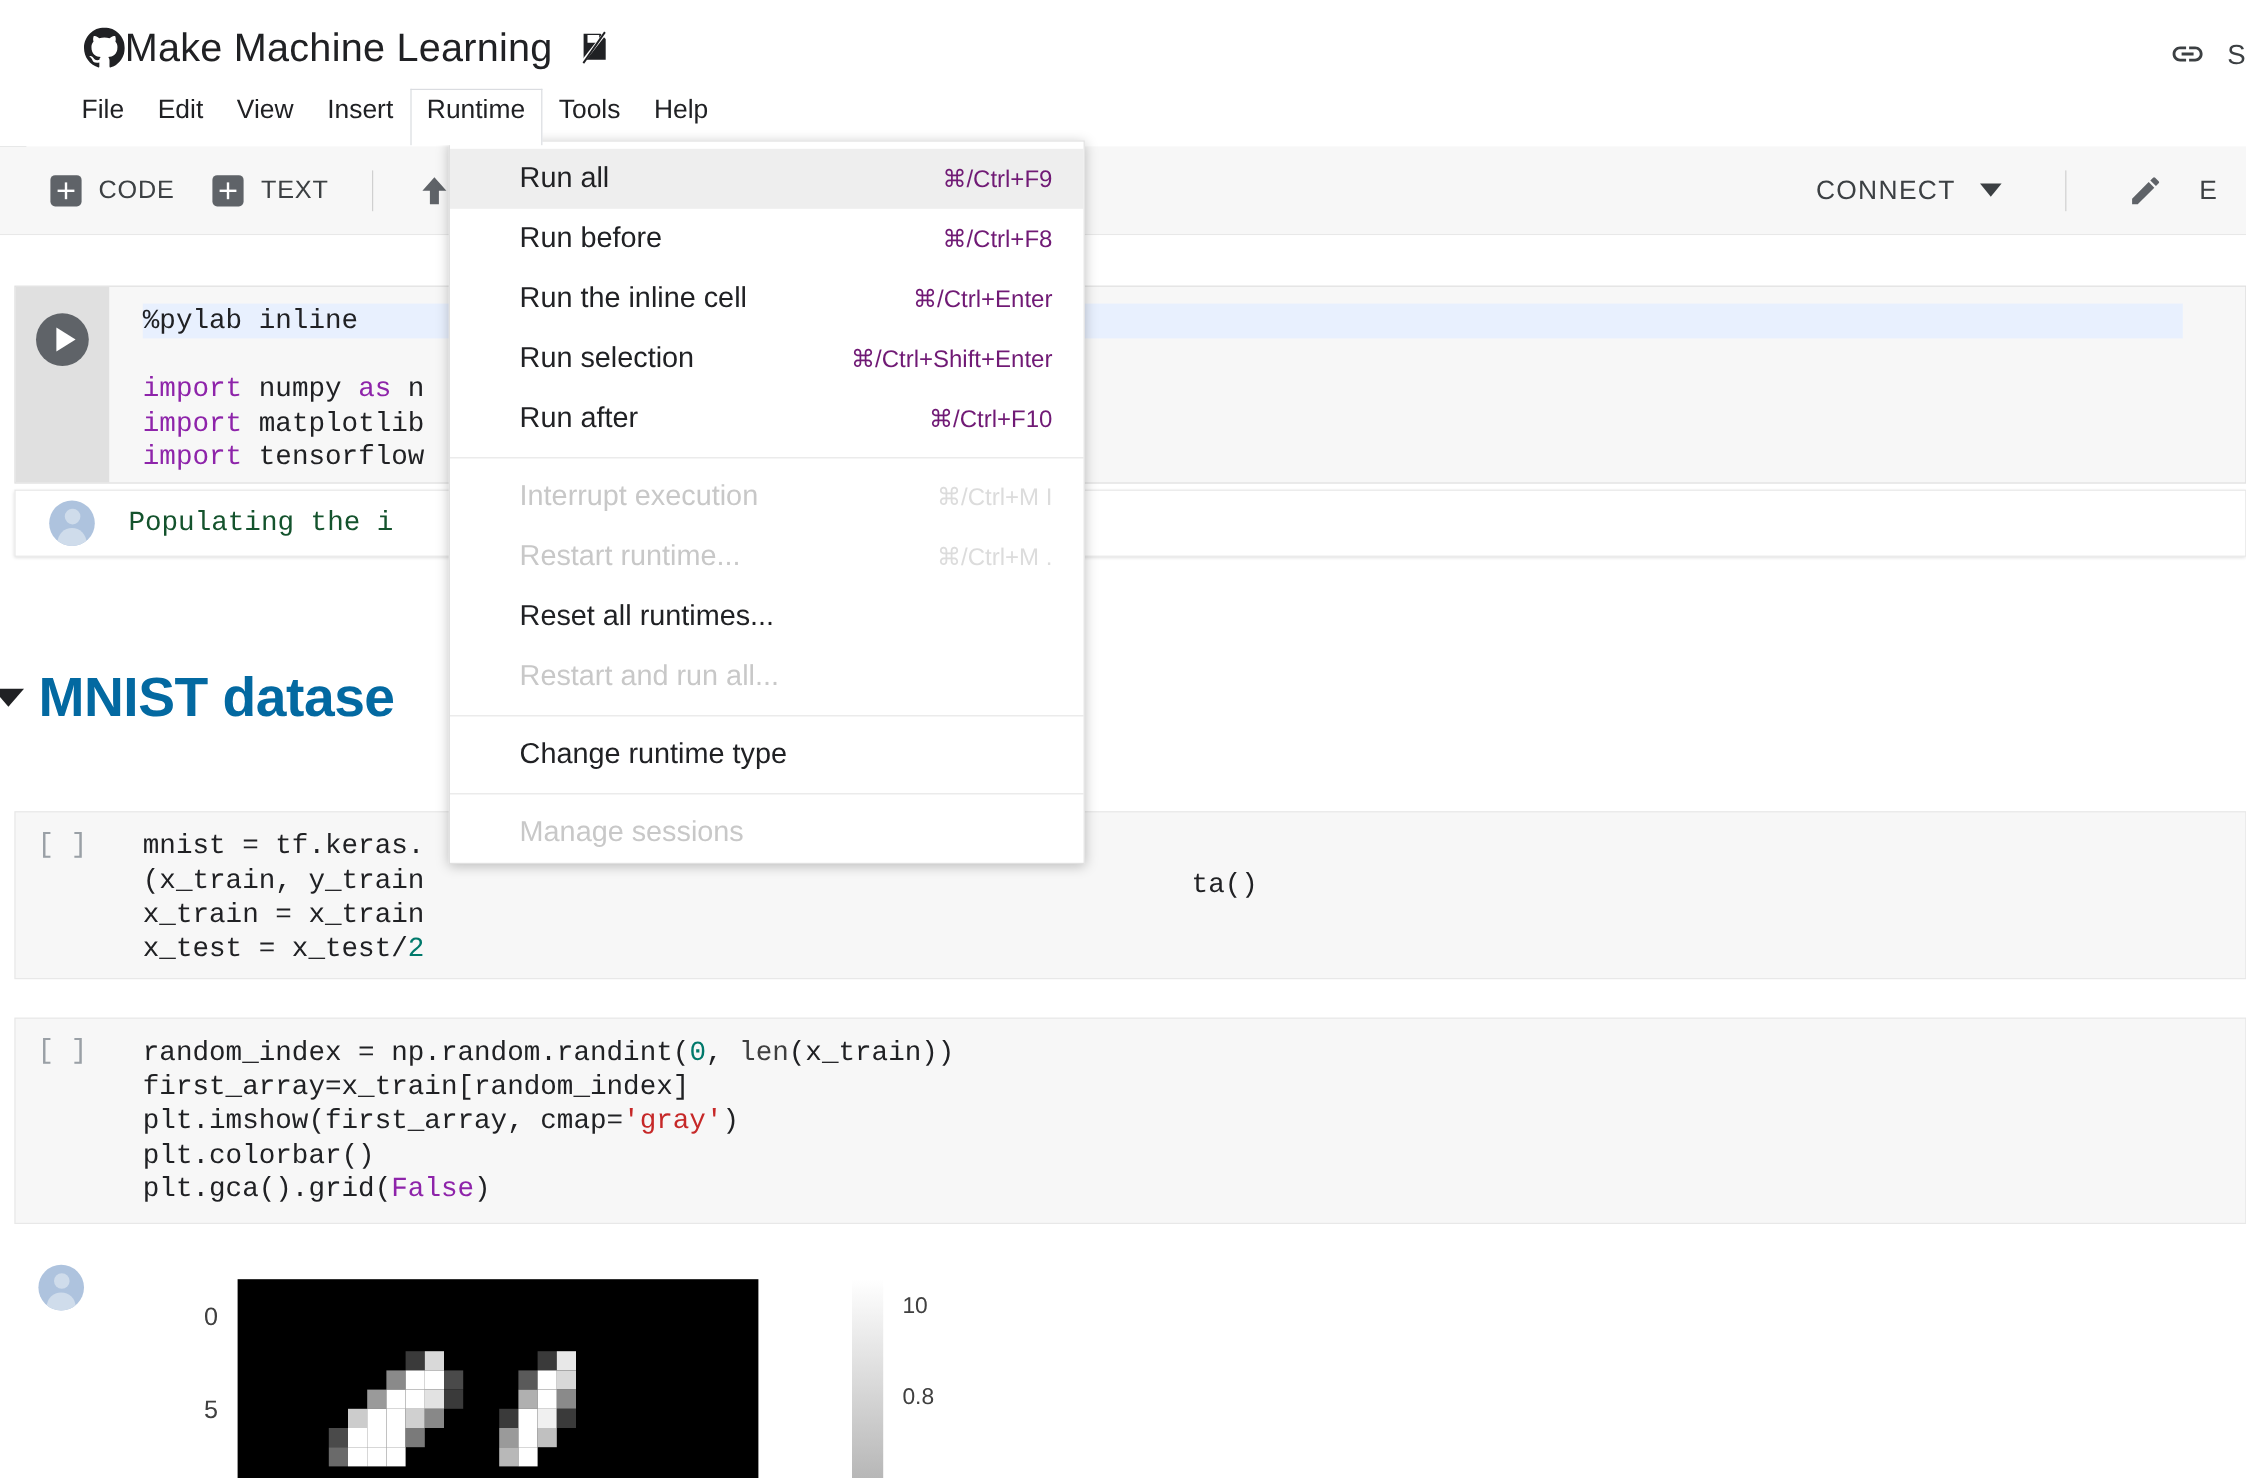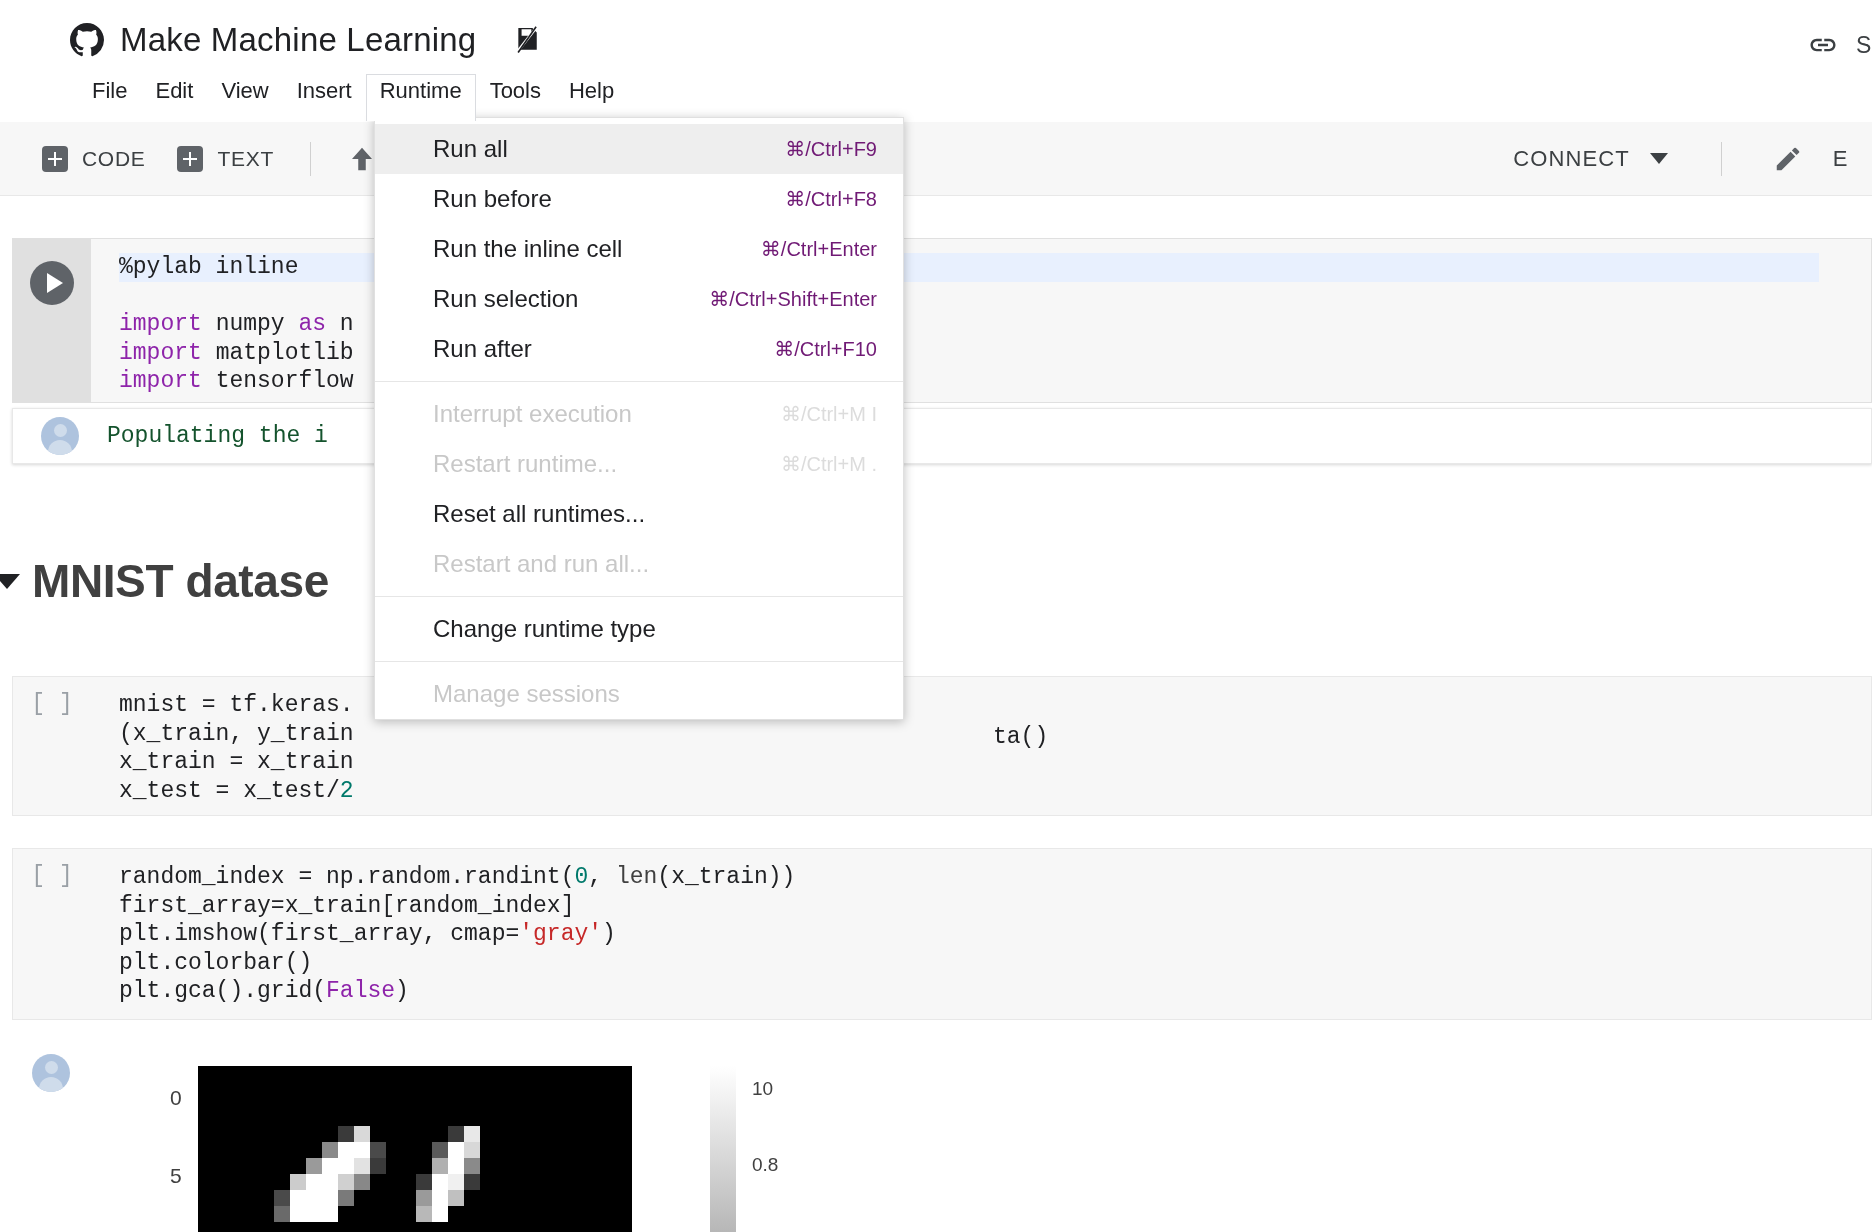--- a/index.html
+++ b/index.html
@@ -18,31 +18,31 @@
     background:#3c4043;
   }
 
   
   .header{
     position:absolute; left:0; top:0; width:1872px; height:122px;
     background:#ffffff;
   }
   .title-row{
     position:absolute; left:70px; top:10px; height:60px;
-    display:flex; align-items:center; gap:16px;
+    display:flex; align-items:center; 
   }
   .gh-icon{ width:34px; height:34px; display:block; }
   .doc-title{
     font-size:33px; color:#202124; font-weight:400;
     letter-spacing:.2px; white-space:nowrap;
   }
   .nosave-icon{ width:26px; height:30px; margin-left:22px; display:block; }
 
   .menubar{
-    position:absolute; left:78px; top:74px;
+    position:absolute; left:54px; top:74px;
     display:flex; align-items:flex-start; height:48px;
   }
   .menu-item{
     font-size:22px; color:#202124; padding:5px 14px 14px 14px;
     white-space:nowrap; cursor:pointer; line-height:1.1;
   }
   .menu-item.open{
     background:#ffffff;
     border:1px solid #dadce0;
     border-bottom:none;
@@ -162,21 +162,21 @@
   
   .heading{
     position:absolute; left:0px; top:358px; width:1400px;
     display:flex; align-items:center;
   }
   .tri-collapse{
     width:0;height:0;border-left:13px solid transparent;border-right:13px solid transparent;
     border-top:15px solid #202124; margin-left:-6px; margin-right:12px; cursor:pointer;
   }
   .heading-text{
-    font-size:46px; font-weight:bold; color:#404040; letter-spacing:-.4px;
+    font-size:46px; font-weight:bold; color:#0369a1; letter-spacing:-.4px;
     white-space:nowrap;
   }
 
   
   .cell2{
     left:12px; top:480px; width:1860px; height:140px;
     background:#f7f7f7; border:1px solid #e8e8e8;
     display:flex;
   }
   .gutter-idle{

